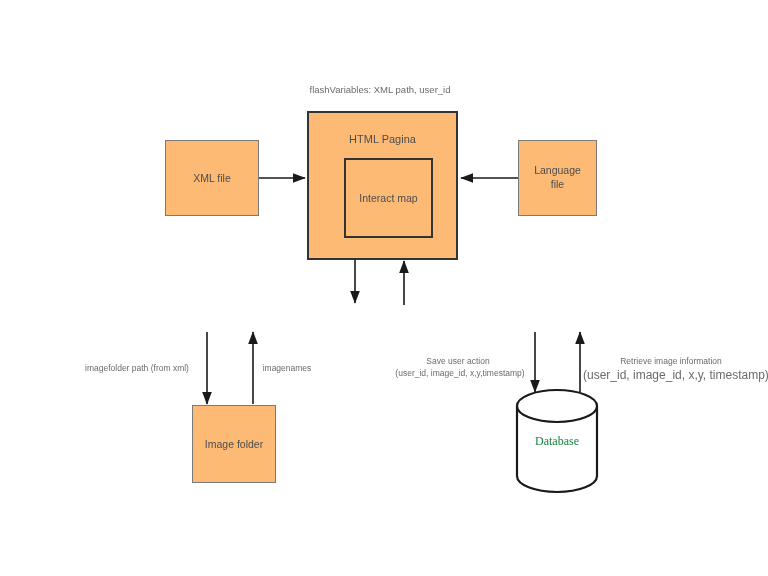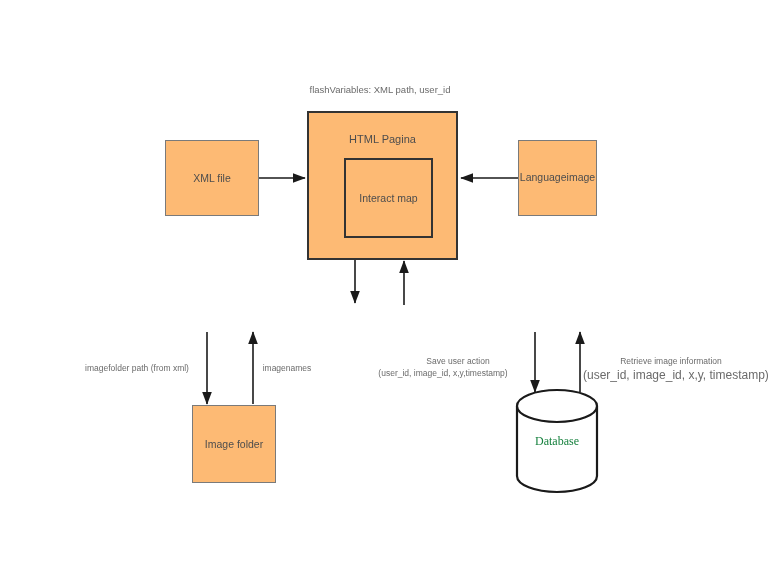--- a/index.html
+++ b/index.html
@@ -94,32 +94,32 @@
   </div>
 
   <div class="node box-strong" style="left:307px; top:111px; width:151px; height:149px; align-items:flex-start; padding-top:20px; font-size:11px;">
     <span>HTML Pagina</span>
   </div>
 
   <div class="node box-strong" style="left:344px; top:158px; width:89px; height:80px; font-size:10.5px;">
     <span>Interact map</span>
   </div>
 
-  <div class="node box" style="left:518px; top:140px; width:79px; height:76px; font-size:10.5px; flex-direction:row; line-height:1.3;">
+  <div class="node box" style="left:518px; top:140px; width:79px; height:76px; font-size:10.5px; flex-direction:column; line-height:1.3;">
     <span>Language</span>
-    <span>image</span>
+    <span>file</span>
   </div>
 
 
   <div class="label-free" style="left:62px; top:363px; width:150px; font-size:8.5px;">imagefolder path (from xml)</div>
 
   <div class="label-free" style="left:232px; top:363px; width:110px; font-size:8.5px;">imagenames</div>
 
   <div class="label-free" style="left:370px; top:356px; width:176px; font-size:8.5px;">Save user action</div>
-  <div class="label-free" style="left:355px; top:368px; width:176px; font-size:8.5px;">(user_id, image_id, x,y,timestamp)</div>
+  <div class="label-free" style="left:372px; top:368px; width:176px; font-size:8.5px;">(user_id, image_id, x,y,timestamp)</div>
 
   <div class="label-free" style="left:583px; top:356px; width:176px; font-size:8.5px;">Retrieve image information</div>
   <div class="label-free" style="left:583px; top:368px; width:176px; font-size:12px;">(user_id, image_id, x,y, timestamp)</div>
 
   <div class="node box" style="left:192px; top:405px; width:84px; height:78px; font-size:10.5px;">
     <span>Image folder</span>
   </div>
 
   <div class="db-text" style="left:507px; top:434px; width:100px; font-size:12px;">
     <span>Database</span>

